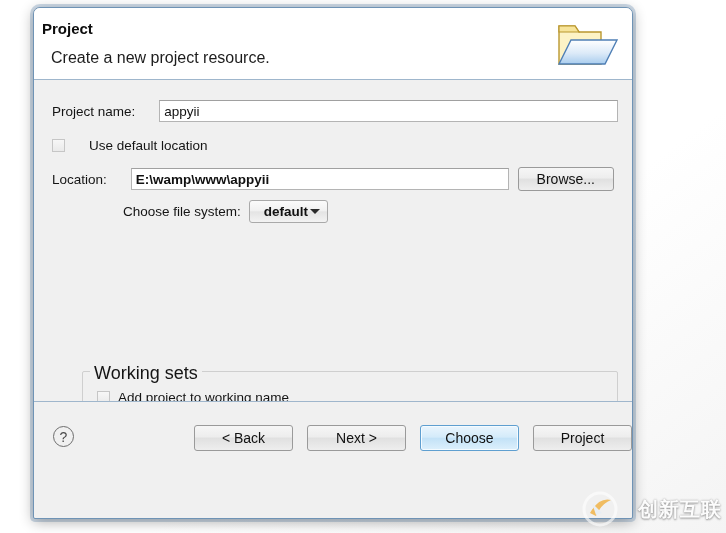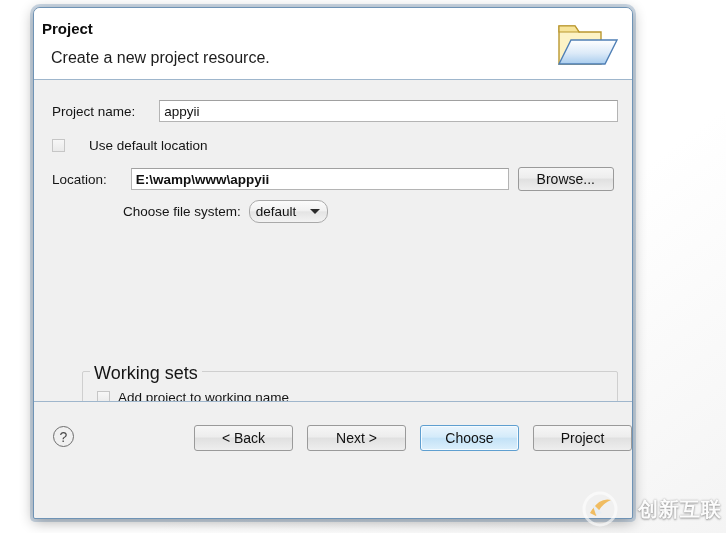--- a/index.html
+++ b/index.html
@@ -207,28 +207,29 @@
   }
   .btn.default {
     border-color: #5f9fd0;
     background: linear-gradient(to bottom, #eaf5fd 0%, #d4ebfa 46%, #c3e2f7 52%, #ddf0fc 100%);
     box-shadow: inset 0 0 0 1px #f4fbff;
   }
 
   .combo {
     height: 23px;
     border: 1px solid #a9a9a9;
-    border-radius: 10px;
+    border-radius: 3px;
     background: linear-gradient(to bottom, #fbfbfb 0%, #f1f1f1 45%, #e4e4e4 52%, #f3f3f3 100%);
     display: flex;
     align-items: center;
     box-sizing: border-box;
     font-size: 13.5px;
     color: #111111;
-    padding-left: 6px;
+    padding-left: 14px;
+    font-weight: bold;
   }
   .combo.disabled {
     border-color: #d3d3d3;
     background: #f0f0f0;
     color: #a0a0a0;
   }
   .combo .arrow {
     margin-left: auto;
     margin-right: 7px;
     width: 0; height: 0;

